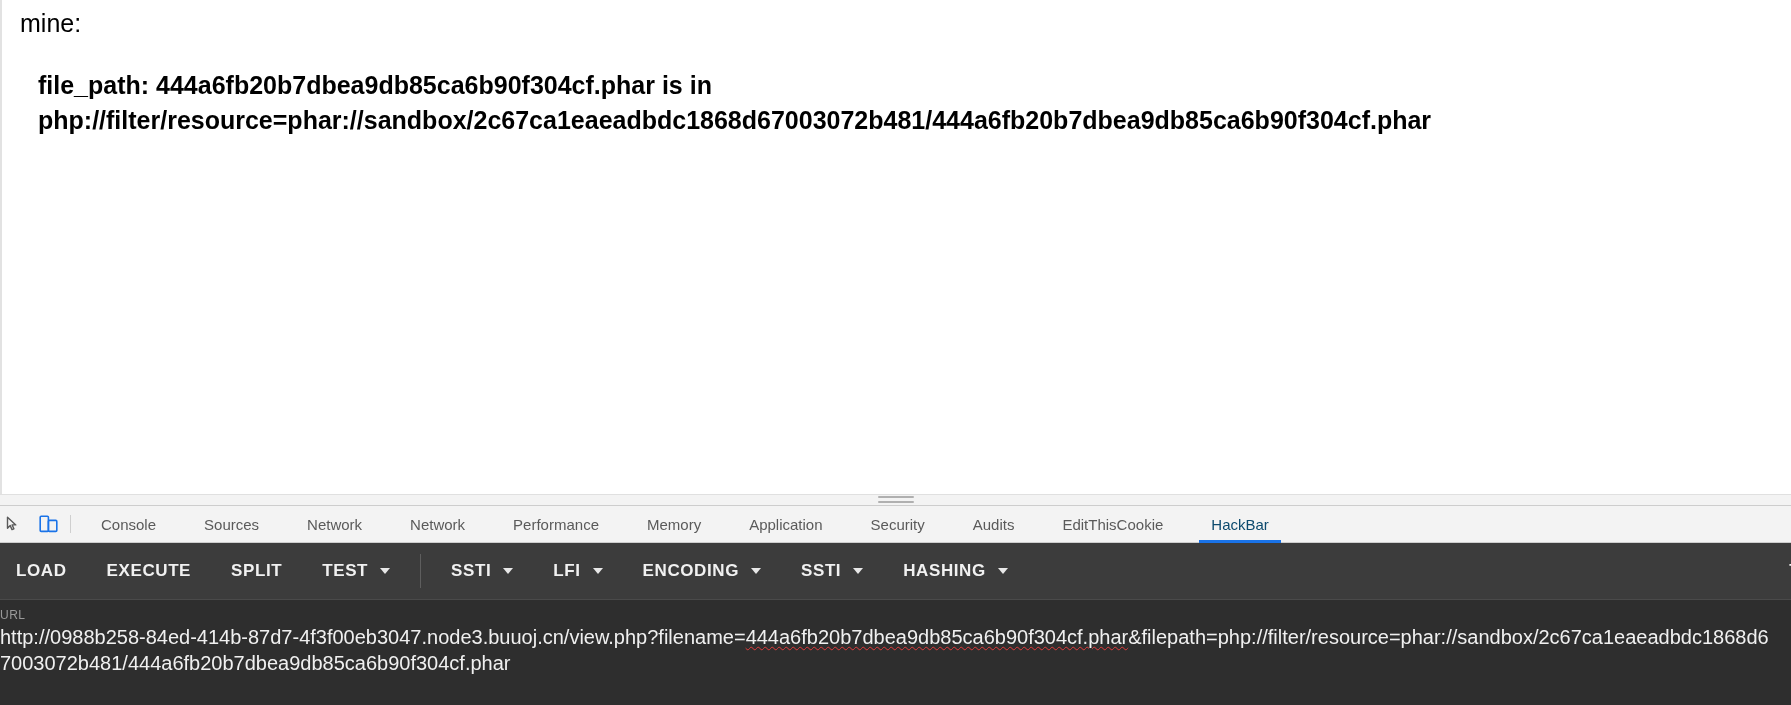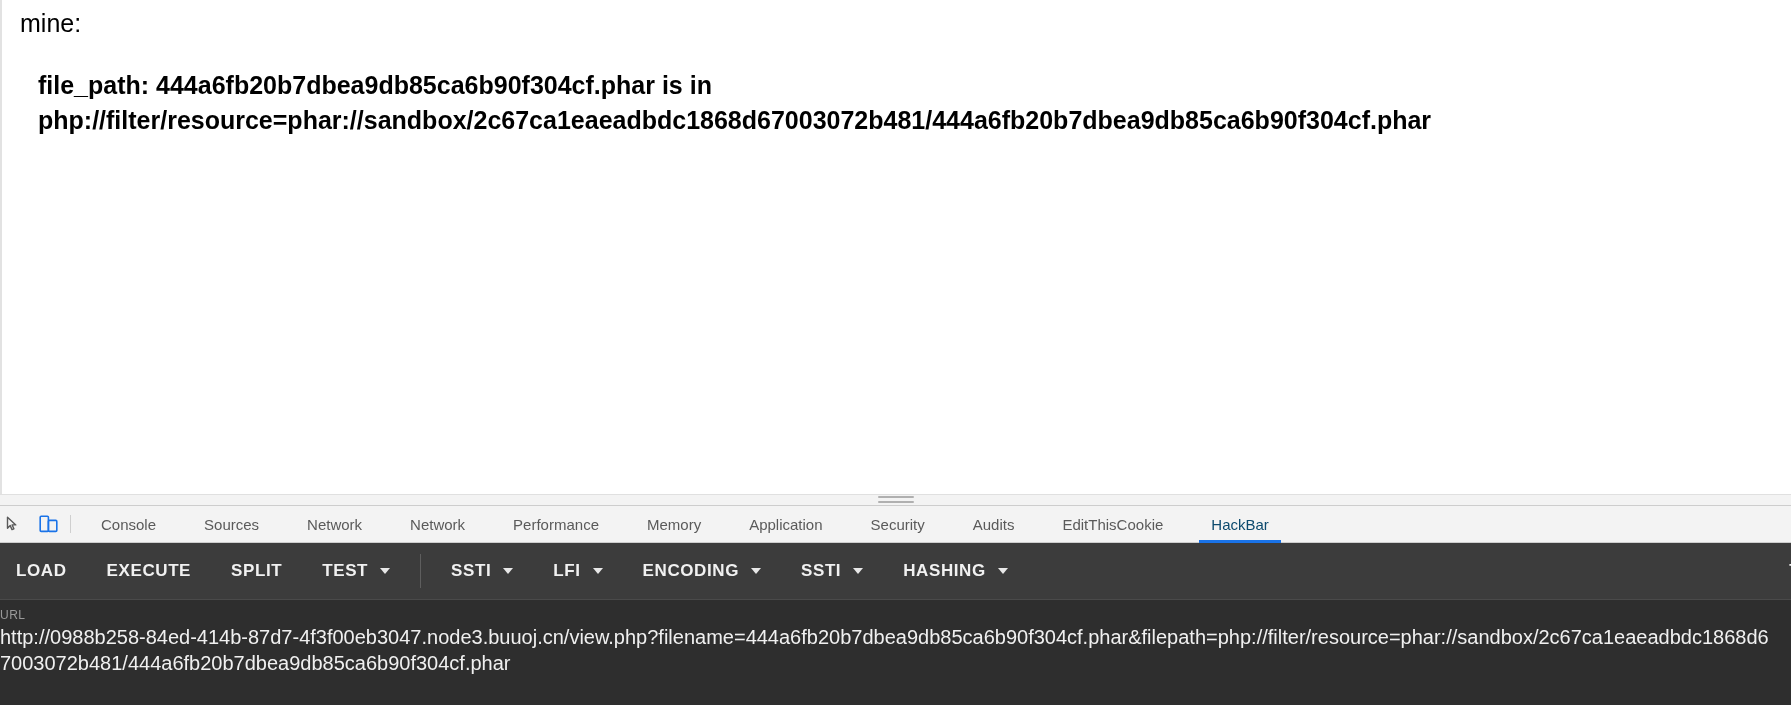--- a/index.html
+++ b/index.html
@@ -213,20 +213,21 @@
   .hb-url-value {
     color: #f0f0f0;
     font-size: 20px;
     line-height: 1.32;
     word-break: break-all;
     padding-left: 0px;
     padding-right: 4px;
   }
 
   .hb-url-value .u {
+    text-decoration: underline;
     text-decoration-color: #e03b3b;
     text-decoration-style: wavy;
     text-decoration-thickness: 1px;
     text-underline-offset: 2px;
   }
 </style>
 </head>
 <body>
 
 <div id="app">

